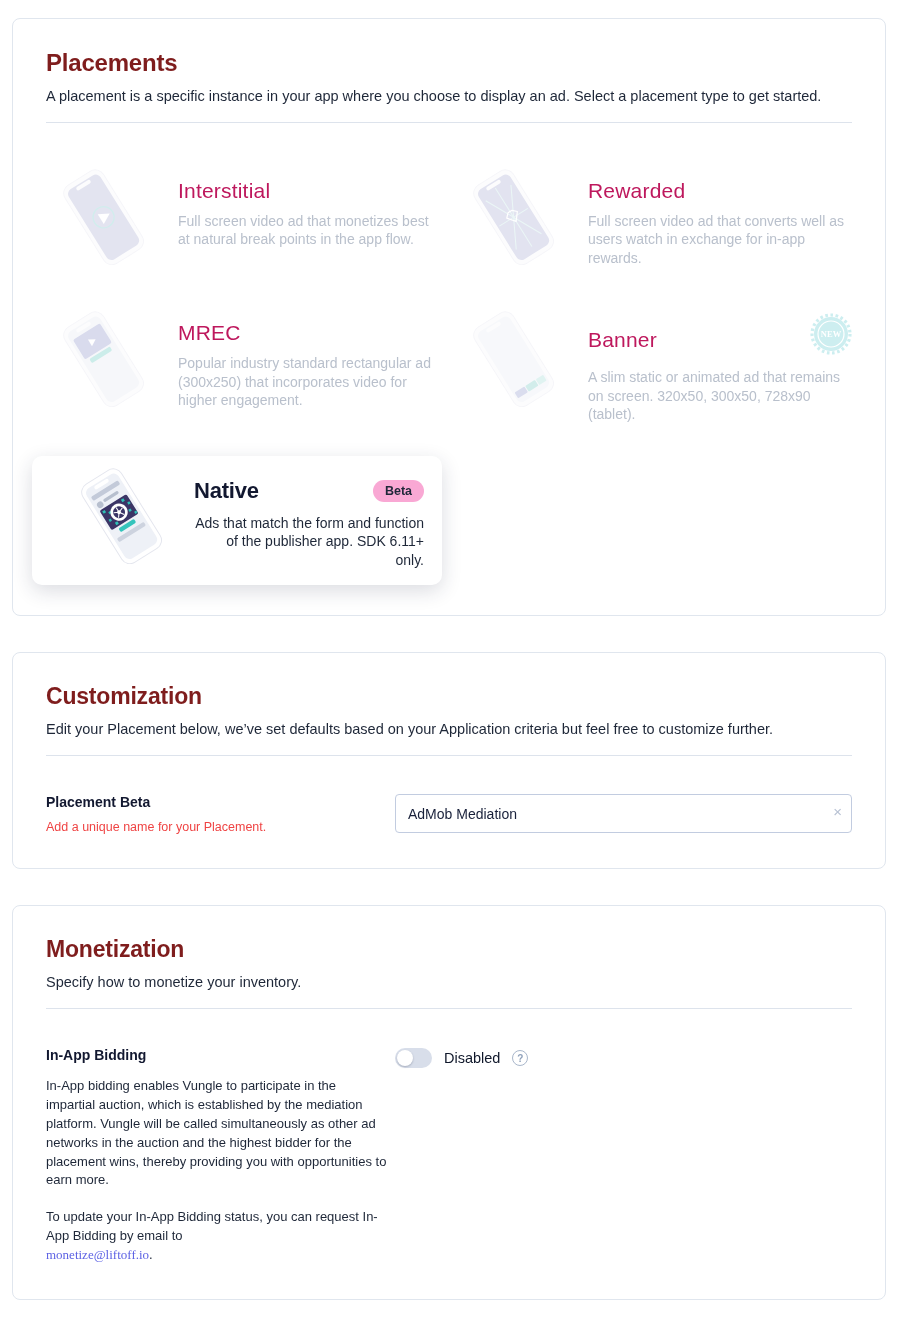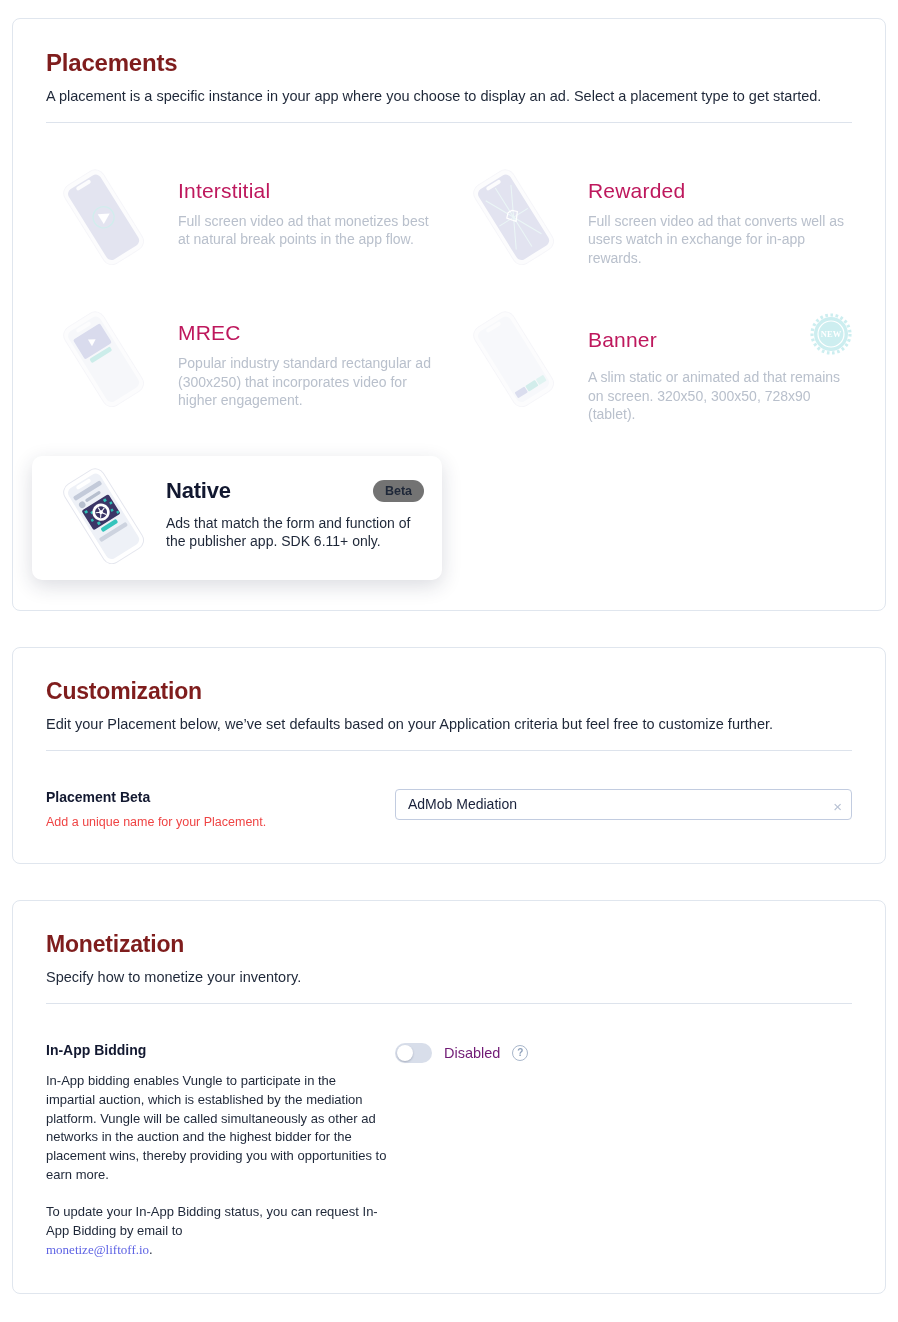--- a/index.html
+++ b/index.html
@@ -59,49 +59,50 @@
     font-size:14px;
     line-height:1.32;
     color:#b9c0cc;
     max-width:268px;
   }
   .new-badge-wrap { margin-left:auto; margin-top:-8px; }
 
   .native-card {
     display:flex;
     align-items:flex-start;
-    gap:4px;
+    gap:14px;
     background:#fff;
     border-radius:10px;
     box-shadow:0 6px 20px rgba(30,40,70,.16);
-    padding:12px 18px 16px 14px;
+    padding:12px 18px 16px 32px;
     margin:-12px 0 -4px -14px;
+    text-align:right;
   }
   .native-card .illus { width:116px; height:96px; flex:0 0 116px; }
   .native-card .type-title { color:#121830; font-size:22px; font-weight:800; letter-spacing:-.2px; }
   .native-card .type-desc { color:#1e2738; max-width:258px; margin-top:10px; }
   .beta-badge {
     margin-left:auto;
-    background:#737373;
+    background:#f9a8d4;
     color:#1e2738;
     font-size:12.5px;
     font-weight:700;
     padding:4px 12px;
     border-radius:12px;
   }
 
   
   .form-row { margin-top:38px; display:flex; align-items:flex-start; }
   .form-left { width:349px; flex:0 0 349px; }
   .field-label { font-size:14px; font-weight:700; color:#121830; }
   .field-help { margin-top:10px; font-size:12.5px; color:#ef4444; }
   .input-wrap { position:relative; flex:1; }
   .text-input {
     width:100%;
-    height:31px;
+    height:39px;
     border:1px solid #c2cce0;
     border-radius:4px;
     padding:0 32px 0 12px;
     font-size:14px;
     color:#18203a;
     font-family:"Liberation Sans", sans-serif;
     outline:none;
   }
   .clear-icon {
     position:absolute;
@@ -127,21 +128,21 @@
     flex:0 0 37px;
   }
   .toggle .knob {
     position:absolute;
     left:2px; top:2px;
     width:16px; height:16px;
     border-radius:50%;
     background:#fff;
     box-shadow:0 1px 2px rgba(20,30,60,.25);
   }
-  .toggle-status { font-size:14.5px; color:#701a75; }
+  .toggle-status { font-size:14.5px; color:#0f172a; }
   .help-icon {
     width:16px; height:16px;
     border:1.2px solid #a9b7cb;
     border-radius:50%;
     color:#8fa1bb;
     font-size:10px;
     font-weight:700;
     display:inline-flex;
     align-items:center;
     justify-content:center;

